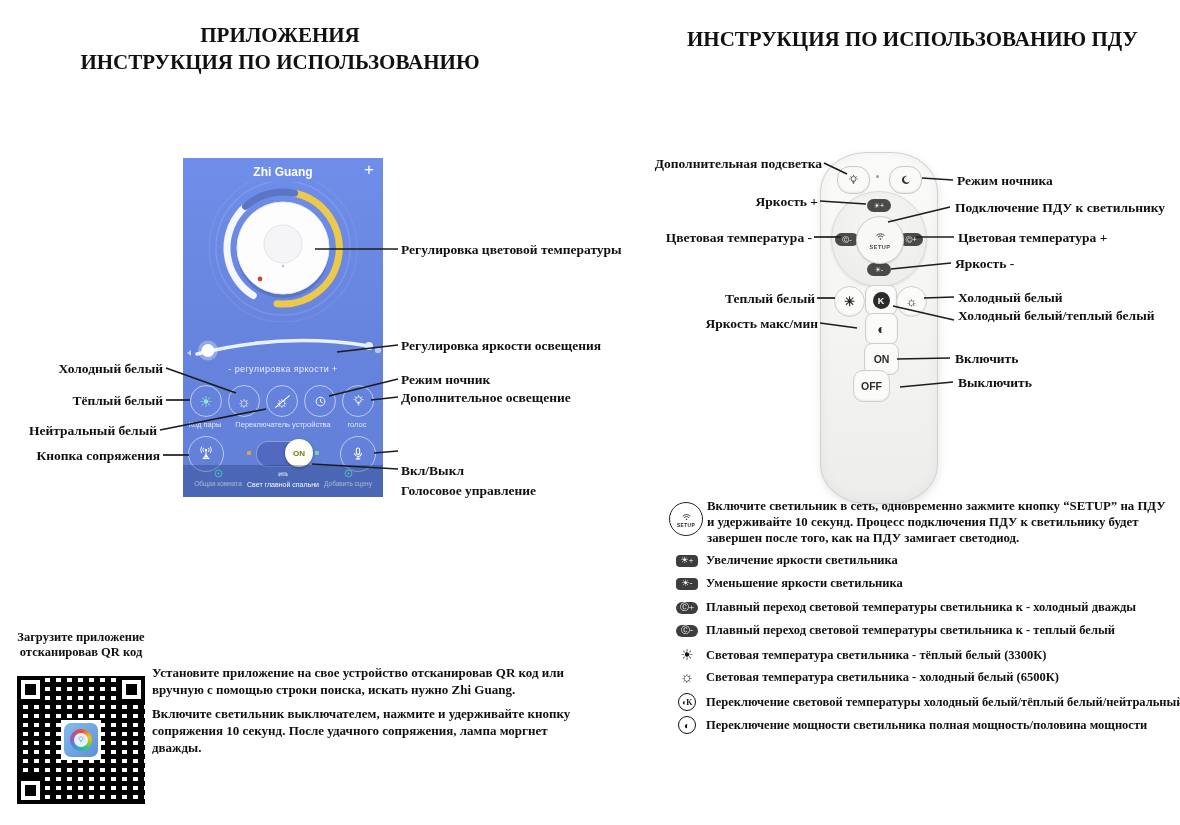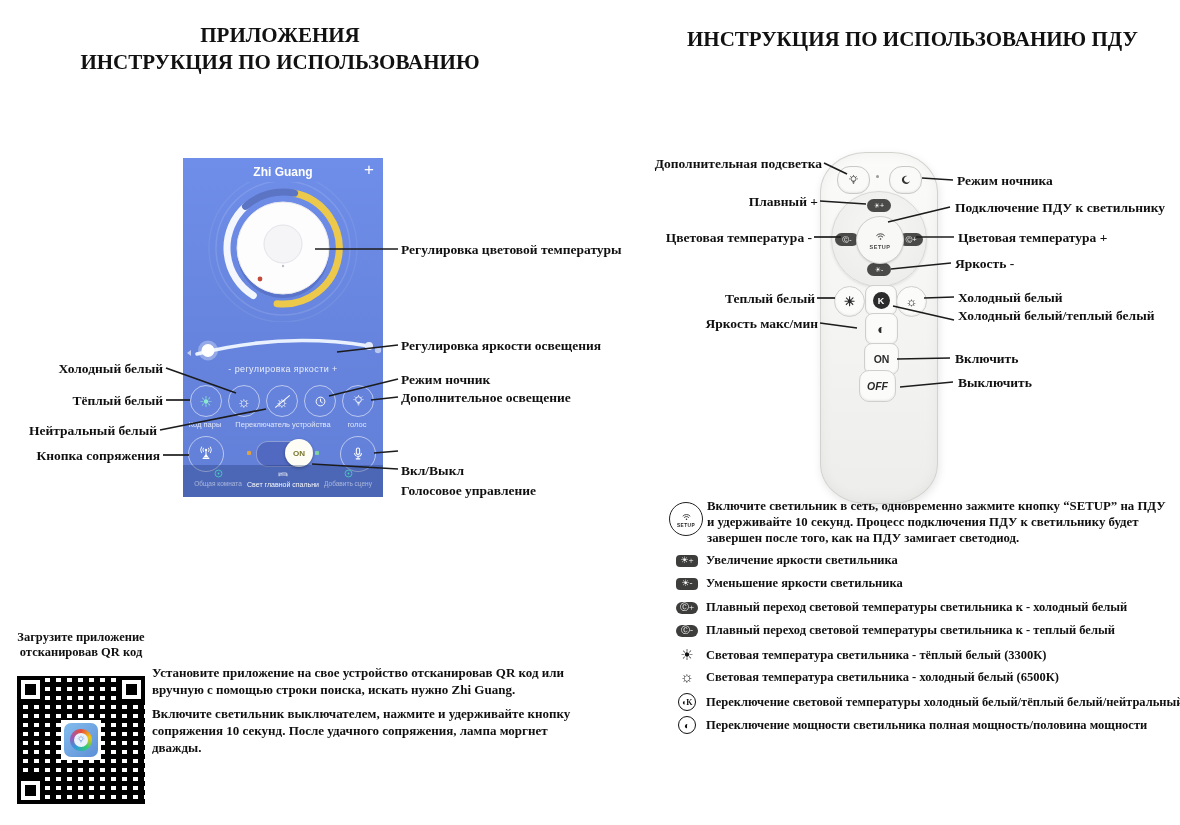--- a/index.html
+++ b/index.html
@@ -296,25 +296,25 @@
     </div>
 
     <div class="rbtn" style="left:13px;top:133px;width:29px;height:29px;border-radius:50%;font-size:13px;">☀</div>
     <div class="rbtn" style="left:44px;top:132px;width:30px;height:29px;border-radius:8px;">
       <span class="kdark">K</span>
     </div>
     <div class="rbtn" style="left:75px;top:133px;width:29px;height:29px;border-radius:50%;font-size:13px;">☼</div>
 
     <div class="rbtn" style="left:44px;top:160px;width:31px;height:30px;border-radius:8px;font-size:14px;">◐</div>
     <div class="rbtn" style="left:43px;top:190px;width:33px;height:30px;border-radius:8px;font-size:10.5px;">ON</div>
-    <div class="rbtn" style="left:38px;top:217px;width:35px;height:30px;border-radius:10px;font-size:10.5px;font-style:italic;">OFF</div>
+    <div class="rbtn" style="left:32px;top:217px;width:35px;height:30px;border-radius:10px;font-size:10.5px;">OFF</div>
   </div>
 
   <div class="label r" style="right:358px;top:156px;">Дополнительная подсветка</div>
-  <div class="label r" style="right:362px;top:194px;">Плавный +</div>
+  <div class="label r" style="right:362px;top:194px;">Яркость +</div>
   <div class="label r" style="right:368px;top:230px;">Цветовая температура -</div>
   <div class="label r" style="right:365px;top:291px;">Теплый белый</div>
   <div class="label r" style="right:362px;top:316px;">Яркость макс/мин</div>
   <div class="label" style="left:957px;top:173px;">Режим ночника</div>
   <div class="label" style="left:955px;top:200px;text-align:center;">Подключение ПДУ к светильнику</div>
   <div class="label" style="left:958px;top:230px;">Цветовая температура +</div>
   <div class="label" style="left:955px;top:256px;">Яркость -</div>
   <div class="label" style="left:958px;top:290px;">Холодный белый</div>
   <div class="label" style="left:958px;top:308px;">Холодный белый/теплый белый</div>
   <div class="label" style="left:955px;top:351px;">Включить</div>
@@ -337,21 +337,21 @@
   <div class="legend-row" style="top:576px;">
     <span class="legend-ic">
         <span class="lpill">☀-</span>
       </span>
     <span class="legend-tx">Уменьшение яркости светильника</span>
   </div>
   <div class="legend-row" style="top:600px;">
     <span class="legend-ic">
         <span class="lpill rnd">Ⓒ+</span>
       </span>
-    <span class="legend-tx">Плавный переход световой температуры светильника к - холодный белый</span>
+    <span class="legend-tx">Плавный переход световой температуры светильника к - холодный дважды</span>
   </div>
   <div class="legend-row" style="top:623px;">
     <span class="legend-ic">
         <span class="lpill rnd">Ⓒ-</span>
       </span>
     <span class="legend-tx">Плавный переход световой температуры светильника к - теплый белый</span>
   </div>
   <div class="legend-row" style="top:646px;">
     <span class="legend-ic" style="font-size:15px;color:#111;">
         <span>☀</span>

